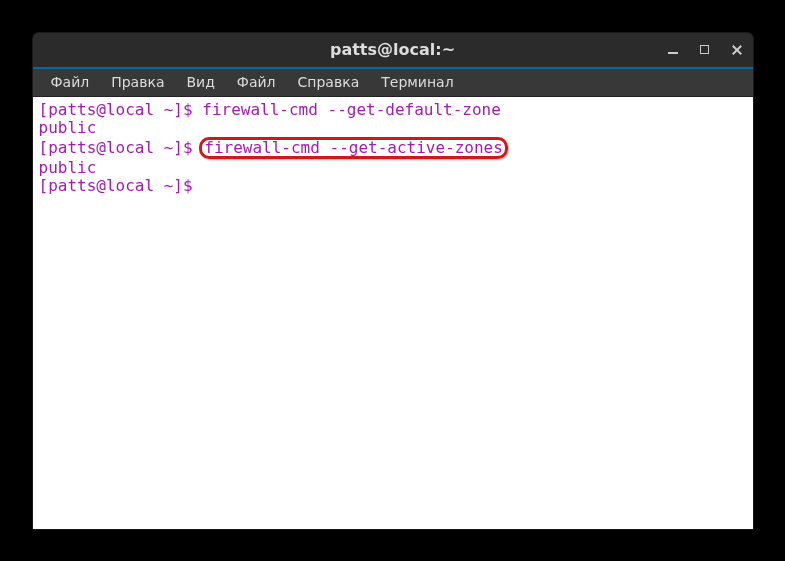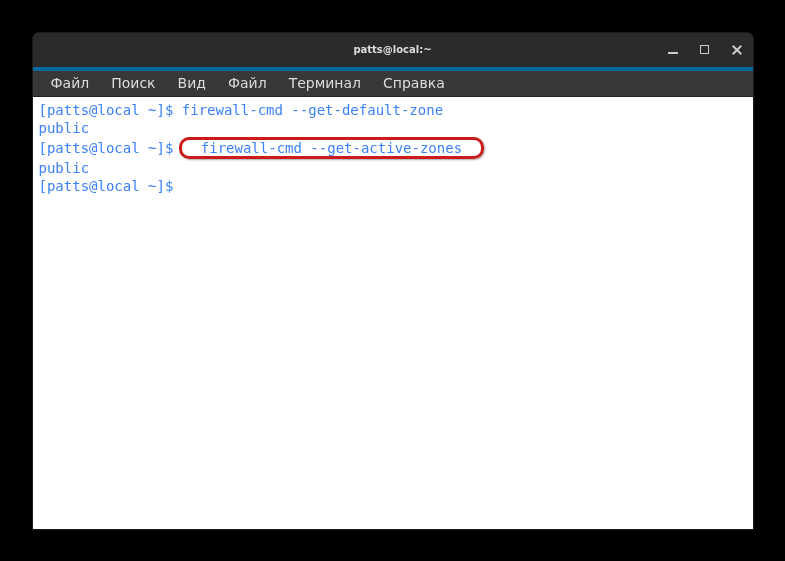--- a/index.html
+++ b/index.html
@@ -27,21 +27,21 @@
       background: #2b2b2b;
       height: 34px;
       display: flex;
       align-items: center;
       justify-content: center;
       position: relative;
       border-radius: 6px 6px 0 0;
     }
     .title {
       color: #ddd;
-      font-size: 10px;
+      font-size: 16px;
       font-weight: bold;
     }
     .window-controls {
       position: absolute;
       right: 6px;
       top: 0;
       height: 34px;
       display: flex;
       align-items: center;
       gap: 12px;
@@ -56,48 +56,48 @@
       cursor: pointer;
       font-size: 12px;
     }
     .menubar {
       background: #383838;
       height: 30px;
       display: flex;
       align-items: center;
       padding: 0 8px;
       gap: 2px;
-      border-top: 4px solid #0369a1;
+      border-top: 2px solid #0369a1;
       border-bottom: 1px solid #222;
     }
     .menu-item {
       color: #ddd;
       font-size: 14px;
       padding: 4px 10px;
       cursor: pointer;
     }
     .terminal-body {
       background: #fff;
       padding: 4px 6px;
       font-family: "DejaVu Sans Mono", "Liberation Mono", monospace;
-      font-size: 14px;
-      color: #3b82f6;
+      font-size: 16px;
+      color: #a21caf;
       line-height: 18px;
       height: 432px;
       overflow: hidden;
       position: relative;
     }
     .term-line {
       white-space: pre;
     }
     .highlight-box {
       display: inline-block;
       border: 3px solid #cc1a1a;
       border-radius: 10px;
-      padding: 0 19px;
+      padding: 0 2px;
       margin-left: -3px;
       box-shadow: 1px 1px 2px rgba(0,0,0,0.35);
       line-height: 16px;
     }
     .minimize-glyph {
       width: 10px;
       height: 2px;
       background: #ccc;
       margin-top: 6px;
     }
@@ -138,25 +138,25 @@
         <div class="maximize-glyph"></div>
       </div>
       <div class="win-btn">
         <div class="close-glyph"></div>
       </div>
     </div>
   </div>
 
   <div class="menubar">
     <span class="menu-item">Файл</span>
-    <span class="menu-item">Поиск</span>
+    <span class="menu-item">Правка</span>
     <span class="menu-item">Вид</span>
     <span class="menu-item">Файл</span>
+    <span class="menu-item">Справка</span>
     <span class="menu-item">Терминал</span>
-    <span class="menu-item">Справка</span>
   </div>
 
   <div class="terminal-body">
     <div class="term-line"><span>[patts@local ~]$ </span><span>firewall-cmd --get-default-zone</span></div>
     <div class="term-line">public</div>
     <div class="term-line"><span>[patts@local ~]$ </span><span class="highlight-box">firewall-cmd --get-active-zones</span></div>
     <div class="term-line">public</div>
     <div class="term-line">[patts@local ~]$ </div>
   </div>
 </div>

